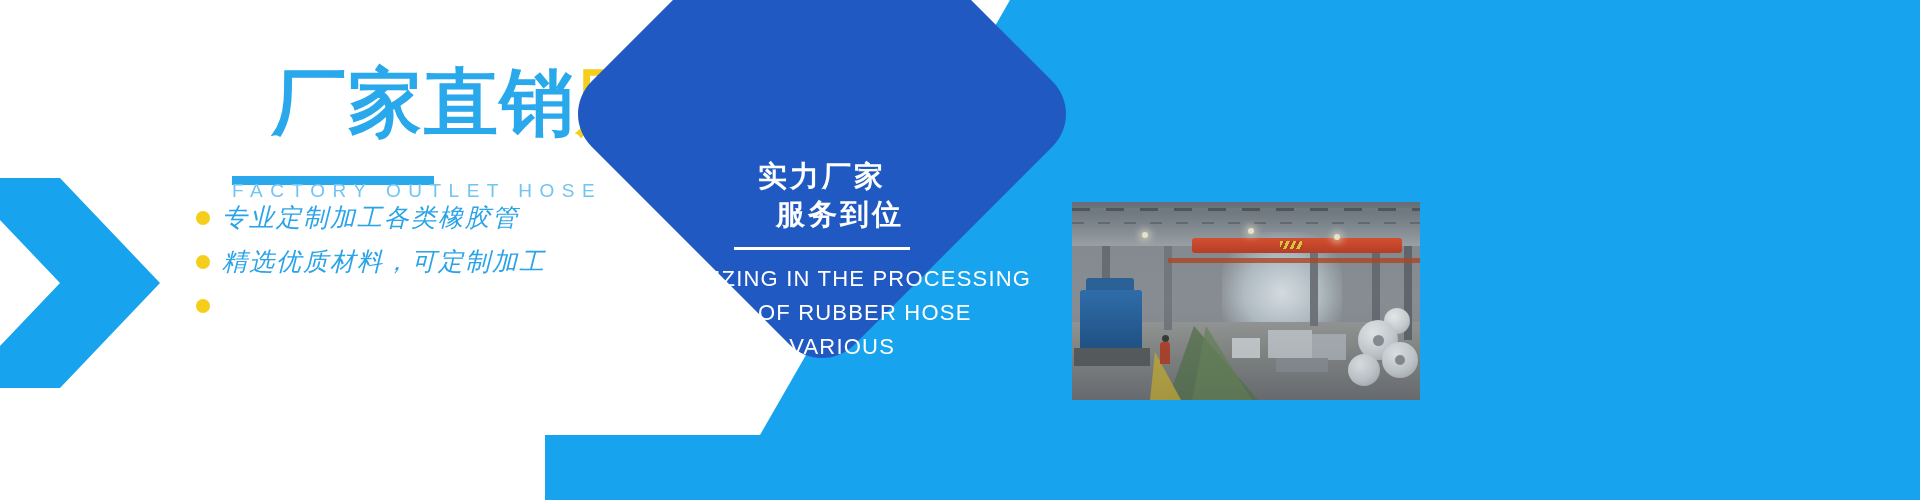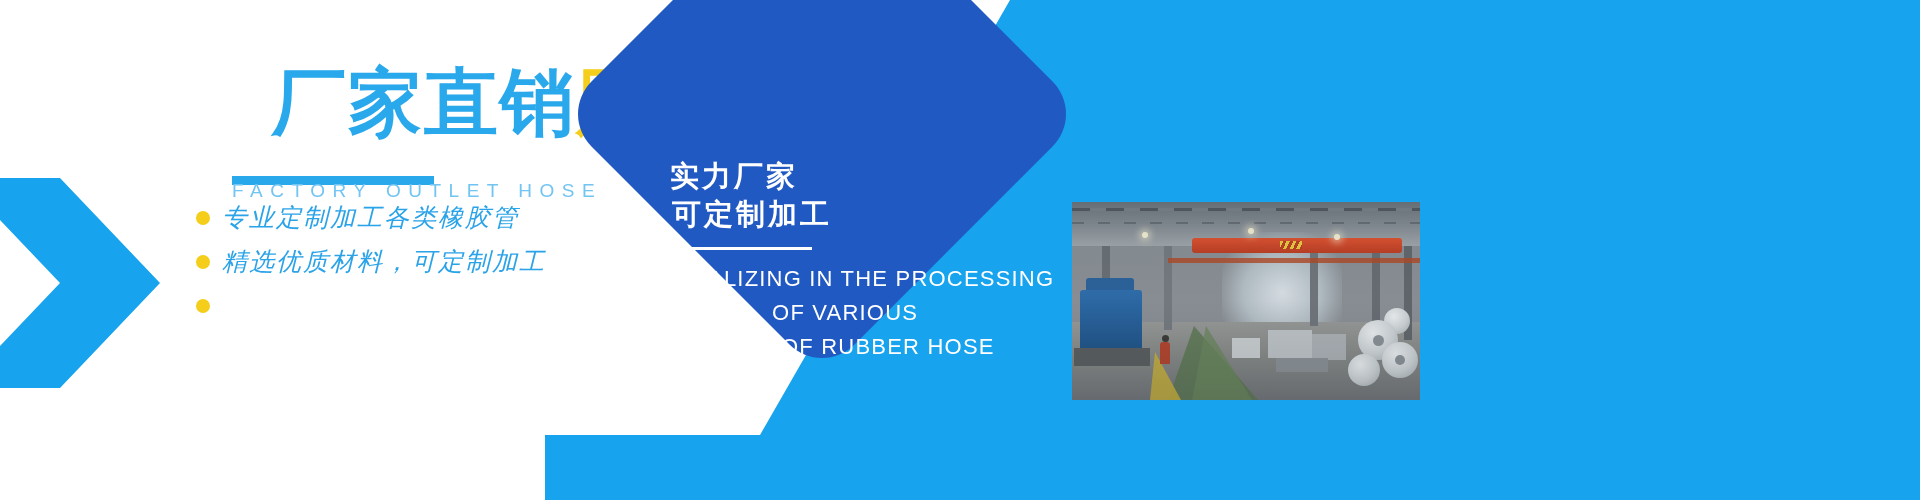--- a/index.html
+++ b/index.html
@@ -116,21 +116,21 @@
     inset:0;
     background:var(--badge-blue,#2159C3);
     border-radius:46px;
     transform:rotate(45deg);
   }
   .badge-inner {
     position:absolute;
     inset:0;
     display:flex;
     flex-direction:column;
-    align-items:flex-start;
+    align-items:center;
     justify-content:flex-end;
     padding-bottom:12px;
     transform:translateY(76px);
   }
   .badge-cn {
     color:#ffffff;
     font-size:29px;
     font-weight:bold;
     letter-spacing:3px;
     line-height:1.32;
@@ -312,27 +312,27 @@
         <span class="dot"></span>
       </div>
     </div>
   </div>
 
   <div class="badge-wrap">
     <div class="badge-shape"></div>
     <div class="badge-inner">
       <div class="badge-cn">
         <span>实力厂家</span>
-        <span class="ln2">可定制加工</span>
+        <span class="ln2">服务到位</span>
       </div>
       <div class="badge-rule"></div>
       <div class="badge-en">
         <div>SPECIALIZING IN THE PROCESSING</div>
+        <div>TYPES OF RUBBER HOSE</div>
         <div>OF VARIOUS</div>
-        <div>TYPES OF RUBBER HOSE</div>
       </div>
     </div>
   </div>
 
   <div class="photo">
     <div class="ph-layer ph-roof"></div>
     <div class="ph-layer ph-truss"></div>
     <div class="ph-layer ph-truss2"></div>
     <div class="ph-layer ph-daylight"></div>
     <div class="ph-layer ph-floor"></div>

